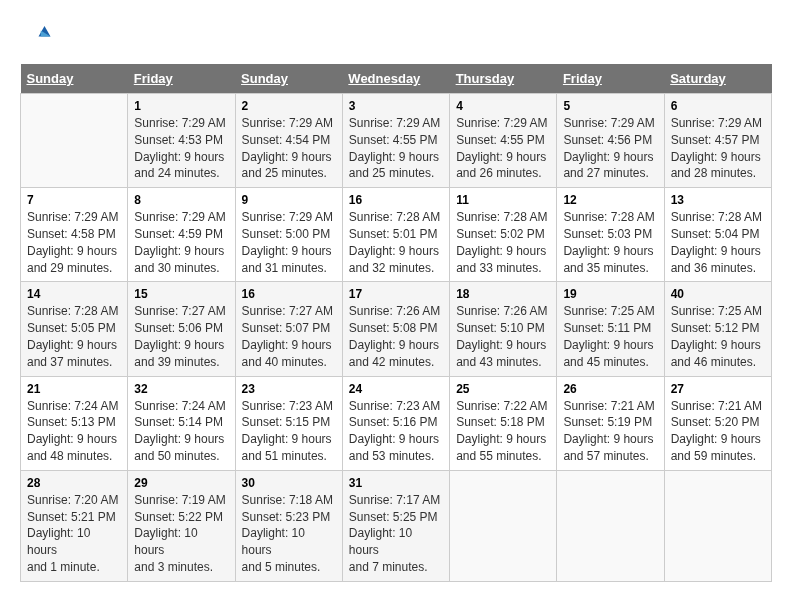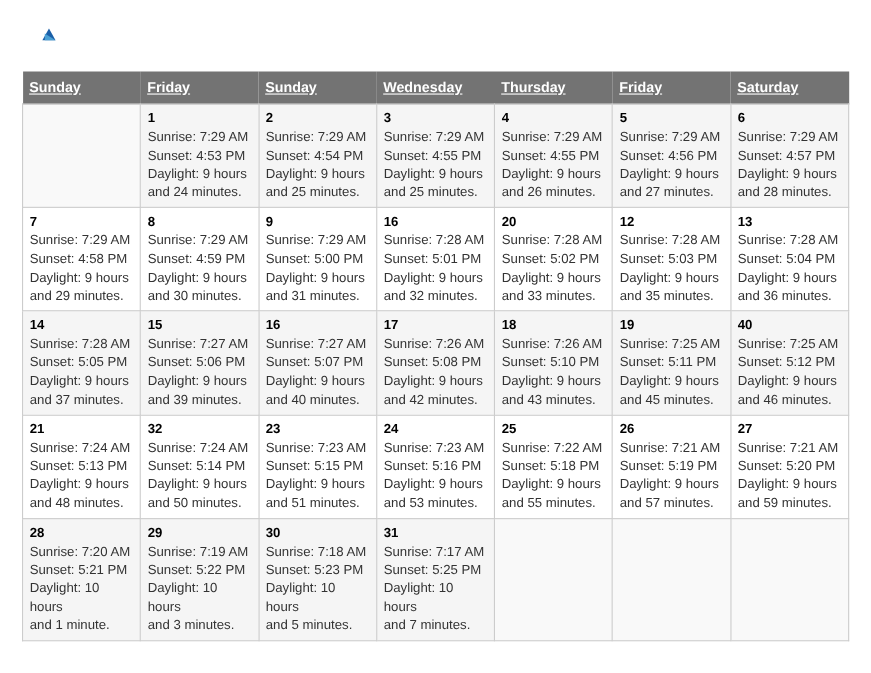--- a/index.html
+++ b/index.html
@@ -164,21 +164,21 @@
         </td>
         <td>
           <span class="day-number">9</span>
           <div class="day-info">Sunrise: 7:29 AM<br>Sunset: 5:00 PM<br>Daylight: 9 hours<br>and 31 minutes.</div>
         </td>
         <td>
           <span class="day-number">16</span>
           <div class="day-info">Sunrise: 7:28 AM<br>Sunset: 5:01 PM<br>Daylight: 9 hours<br>and 32 minutes.</div>
         </td>
         <td>
-          <span class="day-number">20</span>
+          <span class="day-number">11</span>
           <div class="day-info">Sunrise: 7:28 AM<br>Sunset: 5:02 PM<br>Daylight: 9 hours<br>and 33 minutes.</div>
         </td>
         <td>
           <span class="day-number">12</span>
           <div class="day-info">Sunrise: 7:28 AM<br>Sunset: 5:03 PM<br>Daylight: 9 hours<br>and 35 minutes.</div>
         </td>
         <td>
           <span class="day-number">13</span>
           <div class="day-info">Sunrise: 7:28 AM<br>Sunset: 5:04 PM<br>Daylight: 9 hours<br>and 36 minutes.</div>
         </td>

